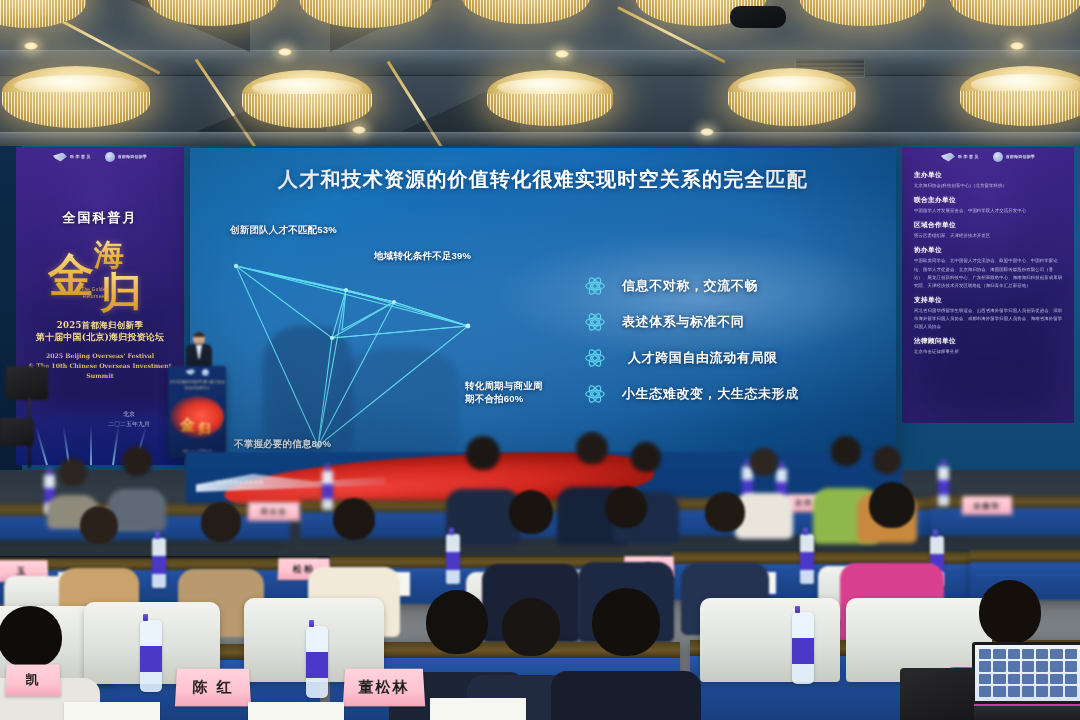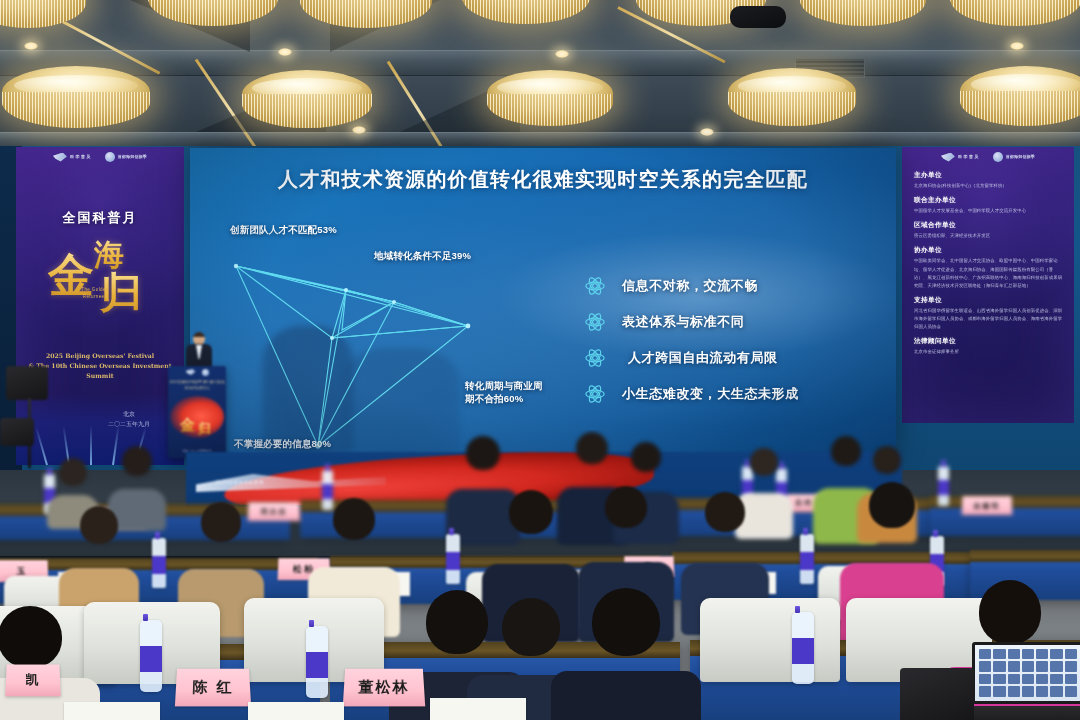--- a/index.html
+++ b/index.html
@@ -451,20 +451,24 @@
 
     <div class="kepu">全国科普月</div>
 
     <div class="gold-logo">
       <span class="gold-char c1">金</span>
       <span class="gold-char c2">海</span>
       <span class="gold-char c3">归</span>
       <span class="gold-sub">The Golden Returnees</span>
     </div>
 
+    <div class="banner-title-cn">
+      <div class="l1">2025首都海归创新季</div>
+      <div class="l2">第十届中国(北京)海归投资论坛</div>
+    </div>
     <div class="banner-title-en">
       <div class="e1">2025 Beijing Overseas' Festival</div>
       <div class="e2">&amp; The 10th Chinese Overseas Investment Summit</div>
     </div>
 
     <div class="banner-bottom-art">
       <span class="beam" style="left:30px;  transform:rotate(-16deg);"></span>
       <span class="beam" style="left:52px;  transform:rotate(-8deg);"></span>
       <span class="beam" style="left:74px;  transform:rotate(0deg);"></span>
       <span class="beam" style="left:96px;  transform:rotate(8deg);"></span>

